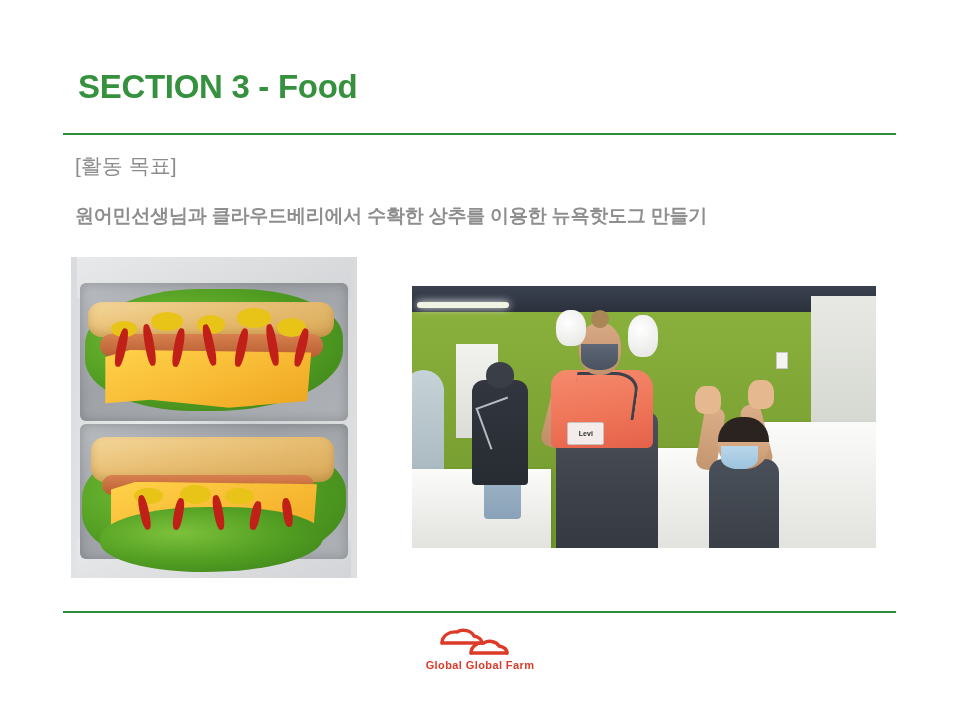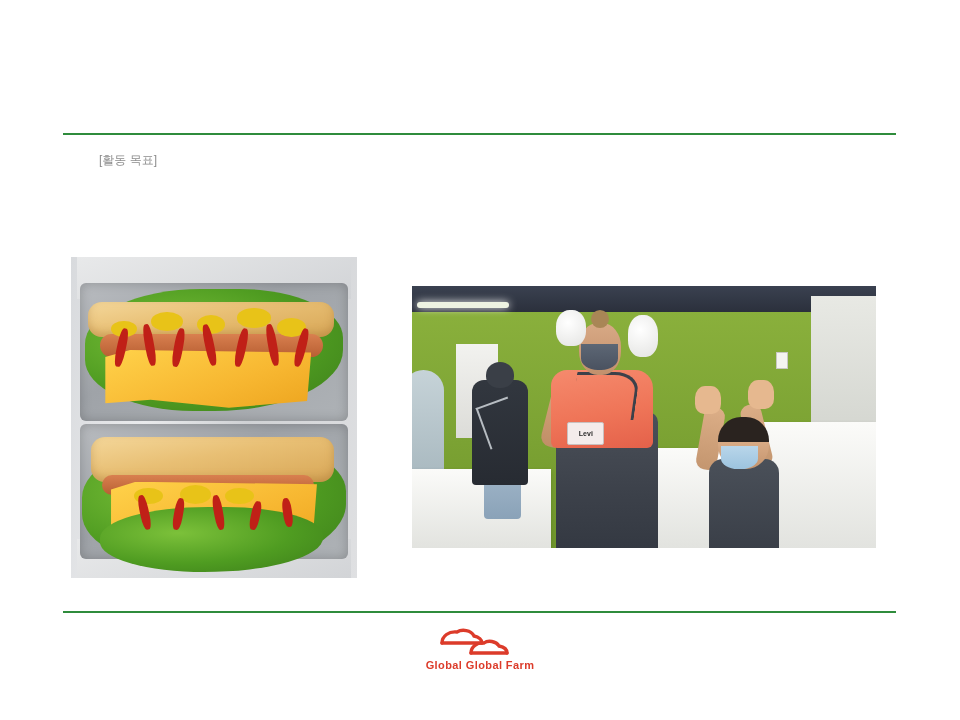--- a/index.html
+++ b/index.html
@@ -43,24 +43,23 @@
     background: #2f8c3c;
   }
   .rule-top { top: 133px; }
   .rule-bottom { top: 611px; }
 
   
   .goal-label {
     position: absolute;
     left: 75px;
     top: 152px;
-    font-size: 12px;
+    font-size: 21px;
     color: #8c8c8c;
     white-space: nowrap;
-    margin-left: 24px;
   }
   .goal-text {
     position: absolute;
     left: 75px;
     top: 203px;
     font-size: 19px;
     font-weight: bold;
     color: #8e8e8e;
     white-space: nowrap;
     letter-spacing: -0.2px;
@@ -319,25 +318,27 @@
     color: #dc3b2a;
     letter-spacing: 0.4px;
     line-height: 1;
   }
 </style>
 </head>
 <body>
 
 <div class="slide">
 
+  <div class="title">SECTION 3 - Food</div>
 
   <div class="rule rule-top"></div>
 
   <div class="goal-label">[활동 목표]</div>
 
+  <div class="goal-text">원어민선생님과 클라우드베리에서 수확한 상추를 이용한 뉴욕핫도그 만들기</div>
 
   <div class="photo photo-food">
     <div class="food-bg"></div>
     <div class="wrapper-paper paper-top"></div>
     <div class="wrapper-paper paper-bot"></div>
 
     <div class="boat boat-1"></div>
     <div class="boat boat-2"></div>
 
     <div class="lettuce let-a"></div>

